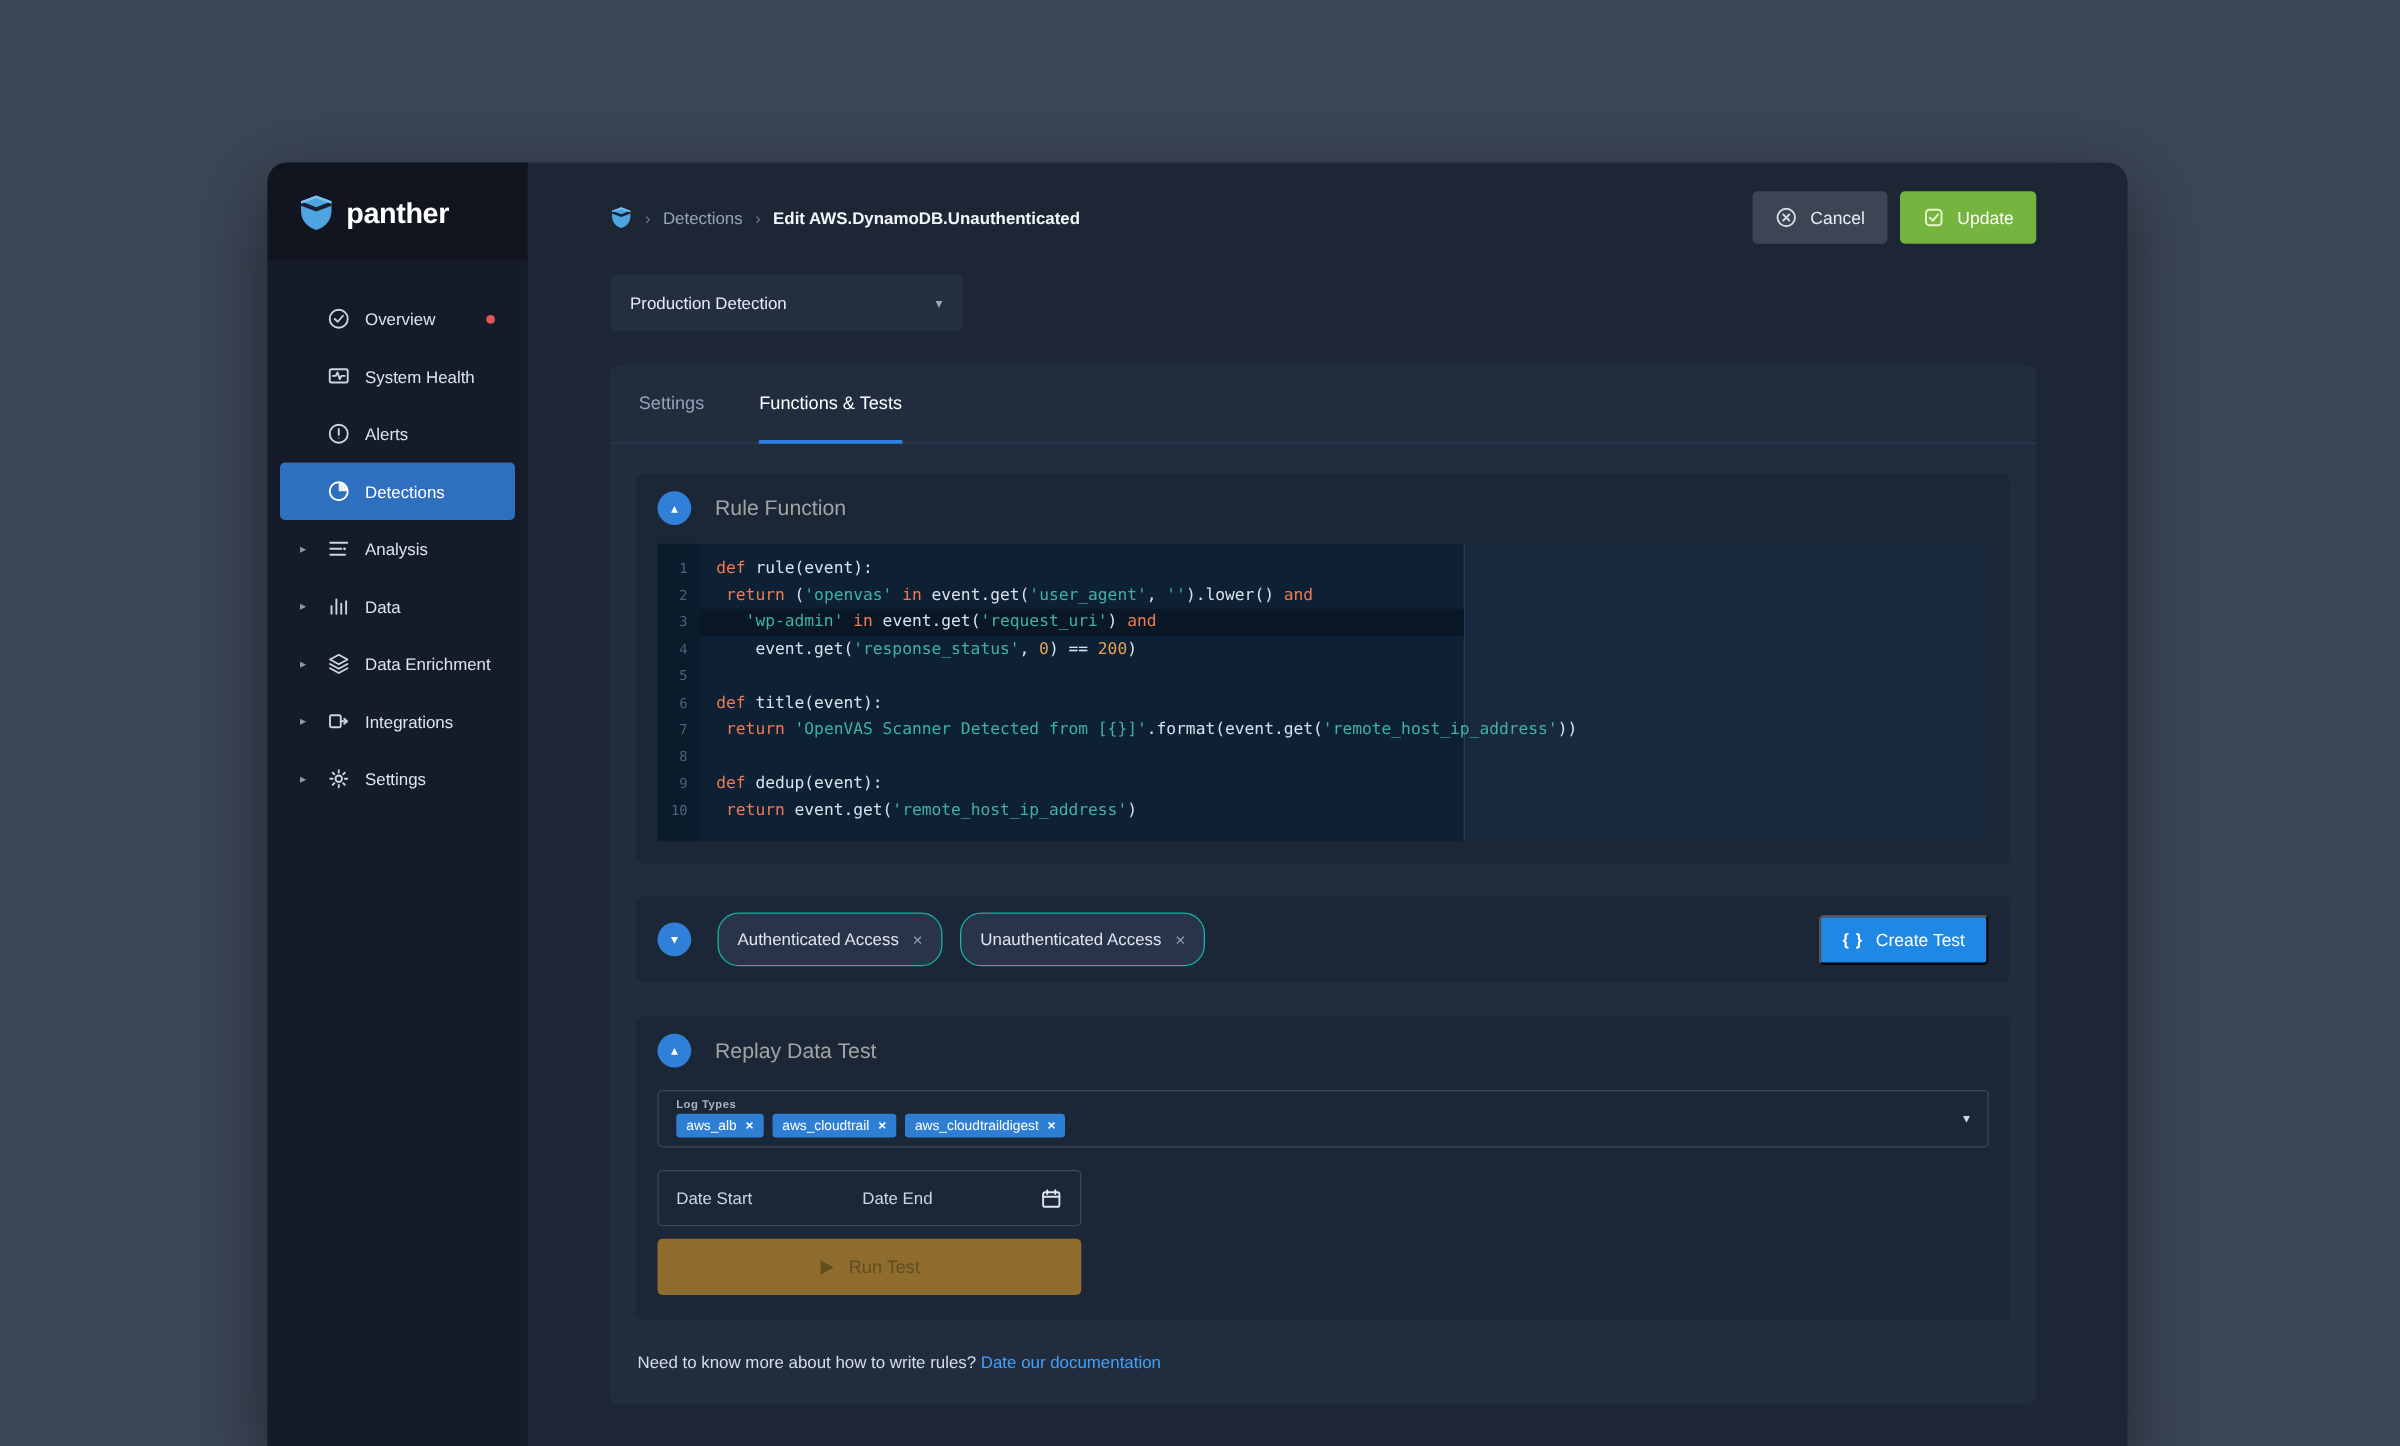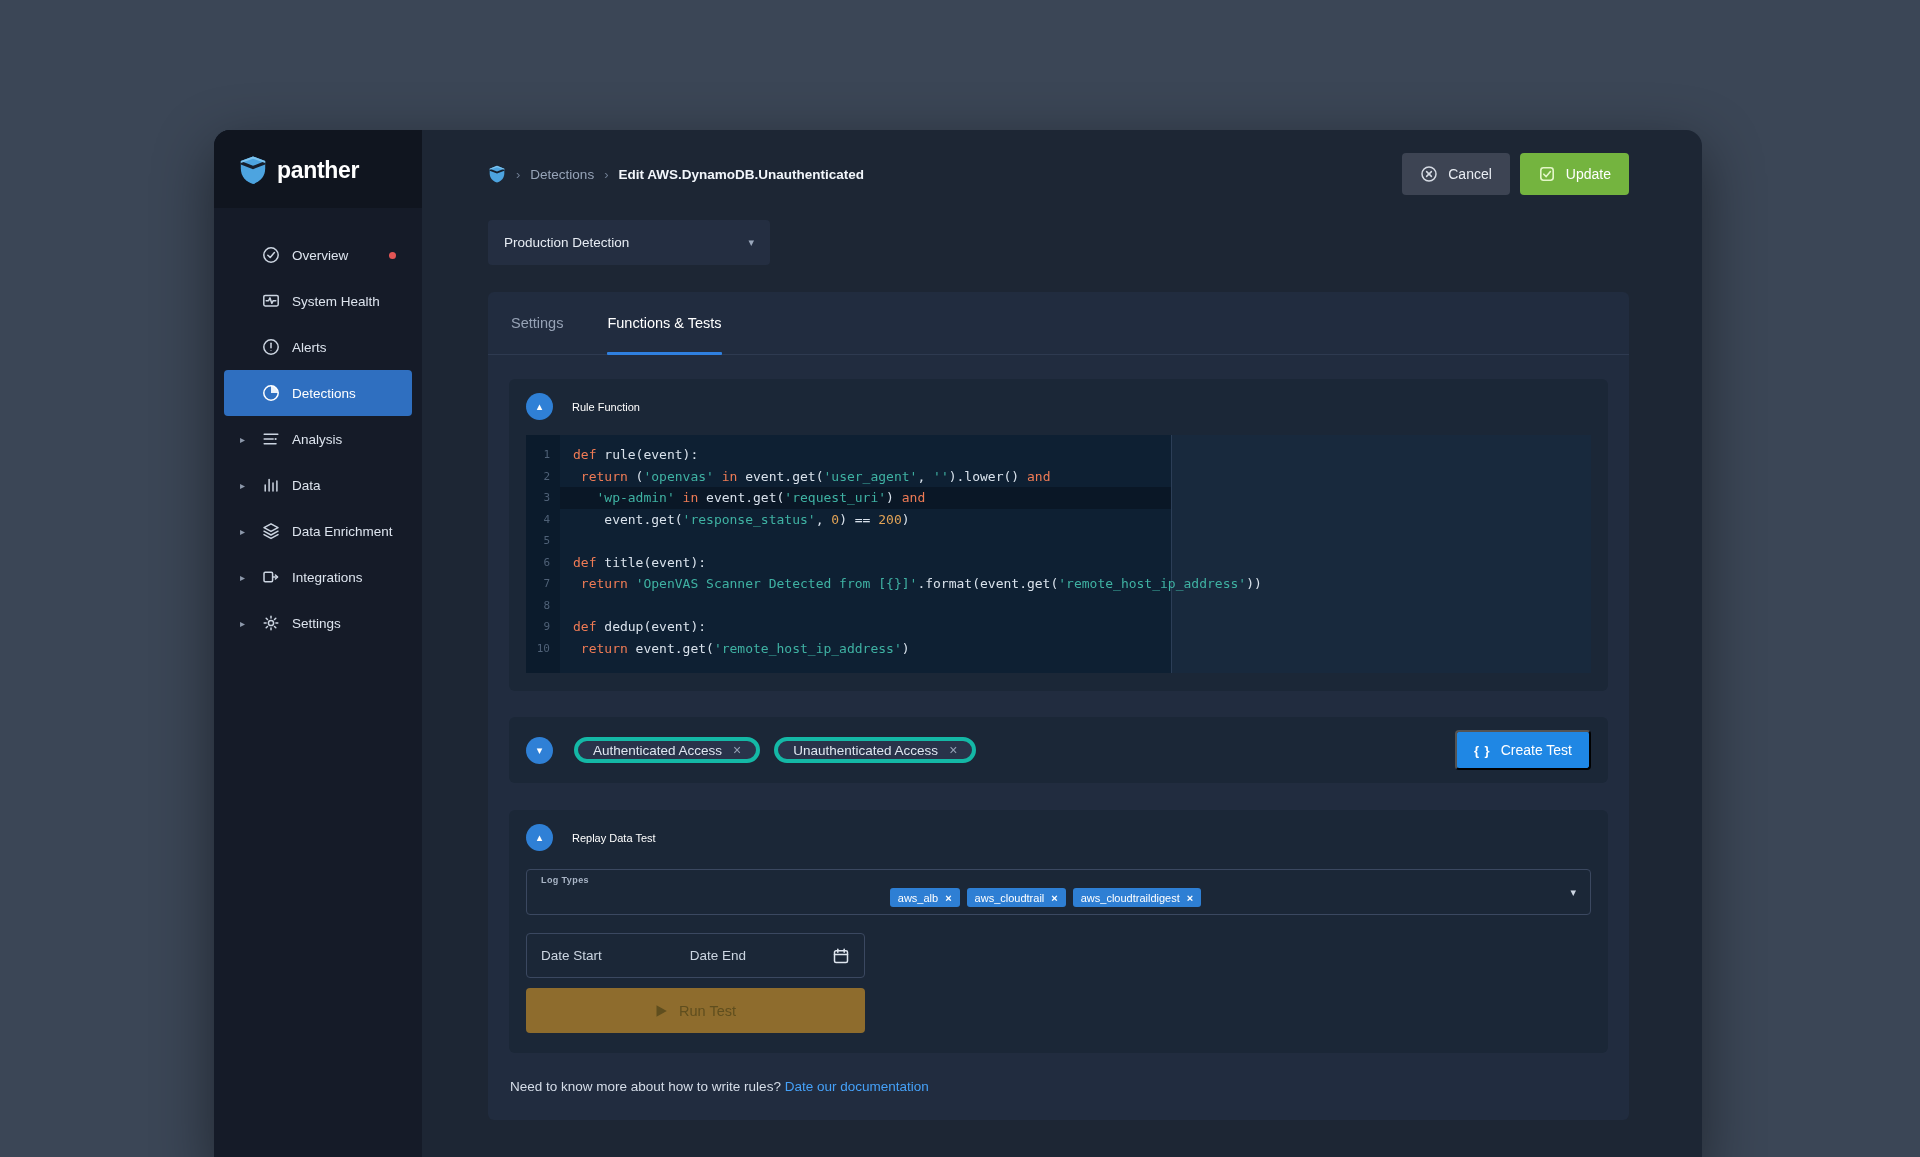--- a/index.html
+++ b/index.html
@@ -57,54 +57,54 @@
   .tab.active { color:#ffffff; }
   .tab.active::after { content:""; position:absolute; left:0; right:0; bottom:-1px; height:3px;
     background:#2f80e0; border-radius:1px; }
   .card-inner { padding:24px 21px 26px; }
 
   .panel { background:#1b2737; border-radius:6px; }
   .panel-rule { padding:14px 17px 18px; }
   .panel-header { display:flex; align-items:center; gap:19px; margin-bottom:15px; }
   .circle-btn { width:27px; height:27px; flex:0 0 27px; border-radius:50%; background:#2f80d6;
     color:#ffffff; display:flex; align-items:center; justify-content:center; font-size:11px; cursor:pointer; }
-  .panel-title { color:#ffffff; font-size:11px; }
+  .panel-title { color:#a3a3a3; font-size:17px; }
 
   
   .code-editor { position:relative; height:238px; background:#18293d; overflow:hidden;
     font-family:"DejaVu Sans Mono", monospace; font-size:13px; line-height:21.5px; }
   .code-left-zone { position:absolute; left:0; top:0; bottom:0; width:645px; background:#0e2033; }
   .code-ruler { position:absolute; left:645px; top:0; bottom:0; width:1px; background:#2c3e57; }
   .code-gutter-bg { position:absolute; left:0; top:0; bottom:0; width:34px; background:#0b1b2c; }
   .code-lines { position:relative; padding-top:9px; }
   .code-row { display:flex; height:21.5px; }
   .code-row.active-line { background:linear-gradient(90deg, rgba(0,0,0,0) 0 34px, #0a1726 34px 645px, rgba(0,0,0,0) 645px); }
   .line-num { flex:0 0 34px; text-align:right; padding-right:10px; color:#4f6177; font-size:11px; line-height:21.5px; }
   .line-code { white-space:pre; padding-left:13px; color:#d9e2ec; }
   .tok-kw  { color:#ef7b55; }
   .tok-str { color:#3fb2a3; }
   .tok-num { color:#e2a356; }
   .tok-txt { color:#d9e2ec; }
 
   
   .tests-panel { margin-top:26px; padding:13px 17px; display:flex; align-items:center; gap:21px; }
   .chips { display:flex; gap:14px; }
-  .chip { height:26px; border:4px solid #14b8a6; background:#29334a; border-radius:17px;
+  .chip { height:43px; border:1px solid #14b8a6; background:#29334a; border-radius:17px;
     display:flex; align-items:center; gap:11px; padding:0 15px; color:#dee6f0; font-size:13.5px; cursor:pointer; }
   .chip-x { color:#94a1b5; font-size:14px; line-height:1; cursor:pointer; }
   .btn-create { margin-left:auto; height:40px; background:#1f87e4; color:#ffffff; border-radius:4px;
     display:flex; align-items:center; gap:10px; padding:0 17px; font-size:14px; cursor:pointer; }
   .braces { font-size:13px; font-weight:700; letter-spacing:1px; }
 
   
   .replay-panel { margin-top:27px; padding:14px 17px 20px; }
   .logtypes-field { position:relative; border:1px solid #3b4860; border-radius:4px;
     padding:5px 40px 7px 14px; cursor:pointer;margin-top:18px; }
   .logtypes-label { font-size:9px; color:#a9b5c6; letter-spacing:.4px; font-weight:700; }
-  .logchips { display:flex; gap:7px; margin-top:3px;justify-content:center; }
+  .logchips { display:flex; gap:7px; margin-top:3px; }
   .logchip { background:#2e7fd4; color:#ffffff; border-radius:3px; height:19px; display:flex;
     align-items:center; gap:7px; padding:0 8px; font-size:11px; }
   .logchip-x { font-size:11px; font-weight:700; cursor:pointer; }
   .logtypes-caret { position:absolute; right:14px; top:50%; transform:translateY(-50%);
     color:#cdd6e2; font-size:11px; }
   .daterow { margin-top:18px; display:flex; gap:10px;flex-direction:column; }
   .date-box { width:339px; height:45px; border:1px solid #3b4860; border-radius:4px;
     display:flex; align-items:center; padding:0 14px; color:#ccd6e2; font-size:13.5px; cursor:text; }
   .date-end { margin-left:88px; }
   .cal-icon { margin-left:auto; color:#dfe6ef; display:flex; }

